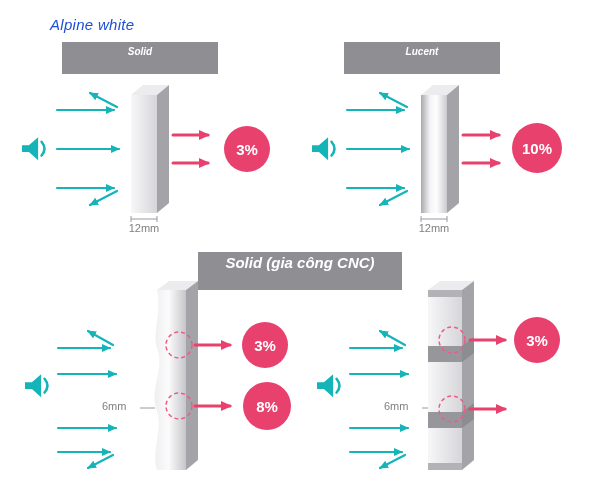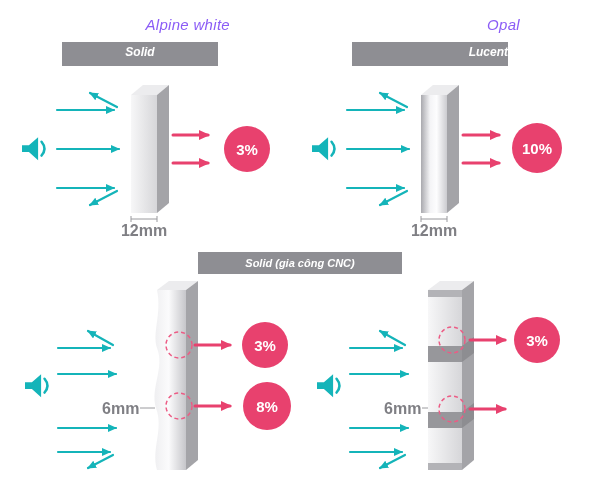--- a/index.html
+++ b/index.html
@@ -1,24 +1,24 @@
 <!DOCTYPE html>
 <html><head>
 <meta charset="utf-8">
 <style>
   html,body{margin:0;padding:0;background:#ffffff;}
   #stage{position:relative;width:600px;height:490px;background:#ffffff;overflow:hidden;
          font-family:"Liberation Sans",sans-serif;}
   #gfx{position:absolute;left:0;top:0;}
-  .panel-title{position:absolute;text-align:right;font-style:italic;font-size:15px;
-               color:#8b5cf6;letter-spacing:.3px;}
+  .panel-title{position:absolute;text-align:left;font-style:italic;font-size:15px;
+               color:#1d4ed8;letter-spacing:.3px;}
   .badge{position:absolute;background:#8e8e93;color:#ffffff;text-align:center;
-         font-style:italic;font-weight:bold;font-size:12px;height:24px;line-height:20px;}
-  .badge.mid{height:22px;line-height:22px;font-size:11px;font-style:italic;}
-  .mm{position:absolute;font-size:16px;color:#7f7f84;font-weight:bold;}
+         font-style:italic;font-weight:bold;font-size:10px;height:32px;line-height:20px;}
+  .badge.mid{height:38px;line-height:22px;font-size:15px;font-style:italic;}
+  .mm{position:absolute;font-size:11px;color:#7f7f84;}
   .mm.center{text-align:center;}
   .mm.right{text-align:left;}
   .pct{position:absolute;background:#e8416e;color:#ffffff;border-radius:50%;
        display:flex;align-items:center;justify-content:center;font-weight:bold;
        font-size:15px;}
 </style>
 </head>
 <body>
 
 <div id="stage">
@@ -162,22 +162,21 @@
       <line x1="470" y1="340" x2="505" y2="340" marker-end="url(#arrPink)"></line>
       <line x1="470" y1="409" x2="505" y2="409" marker-end="url(#arrPink)"></line>
     </g>
   </svg>
 
   <div class="panel-title" style="left:50px;top:16px;width:180px;">Alpine white</div>
   <div class="badge" style="left:62px;top:42px;width:156px;">Solid</div>
   <div class="mm center" style="left:118px;top:222px;width:52px;">12mm</div>
   <div class="pct" style="left:224px;top:126px;width:46px;height:46px;">3%</div>
 
-  <div class="panel-title" style="left:340px;top:16px;width:180px;">Opal</div>
-  <div class="badge" style="left:352px;top:42px;width:156px;text-align:right;">Lucent</div>
+  <div class="badge" style="left:344px;top:42px;width:156px;">Lucent</div>
   <div class="mm center" style="left:408px;top:222px;width:52px;">12mm</div>
   <div class="pct" style="left:512px;top:123px;width:50px;height:50px;">10%</div>
 
   <div class="badge mid" style="left:198px;top:252px;width:204px;">Solid (gia công CNC)</div>
 
   <div class="mm right" style="left:102px;top:400px;width:36px;">6mm</div>
   <div class="pct" style="left:242px;top:322px;width:46px;height:46px;">3%</div>
   <div class="pct" style="left:243px;top:382px;width:48px;height:48px;">8%</div>
 
   <div class="mm right" style="left:384px;top:400px;width:36px;">6mm</div>

